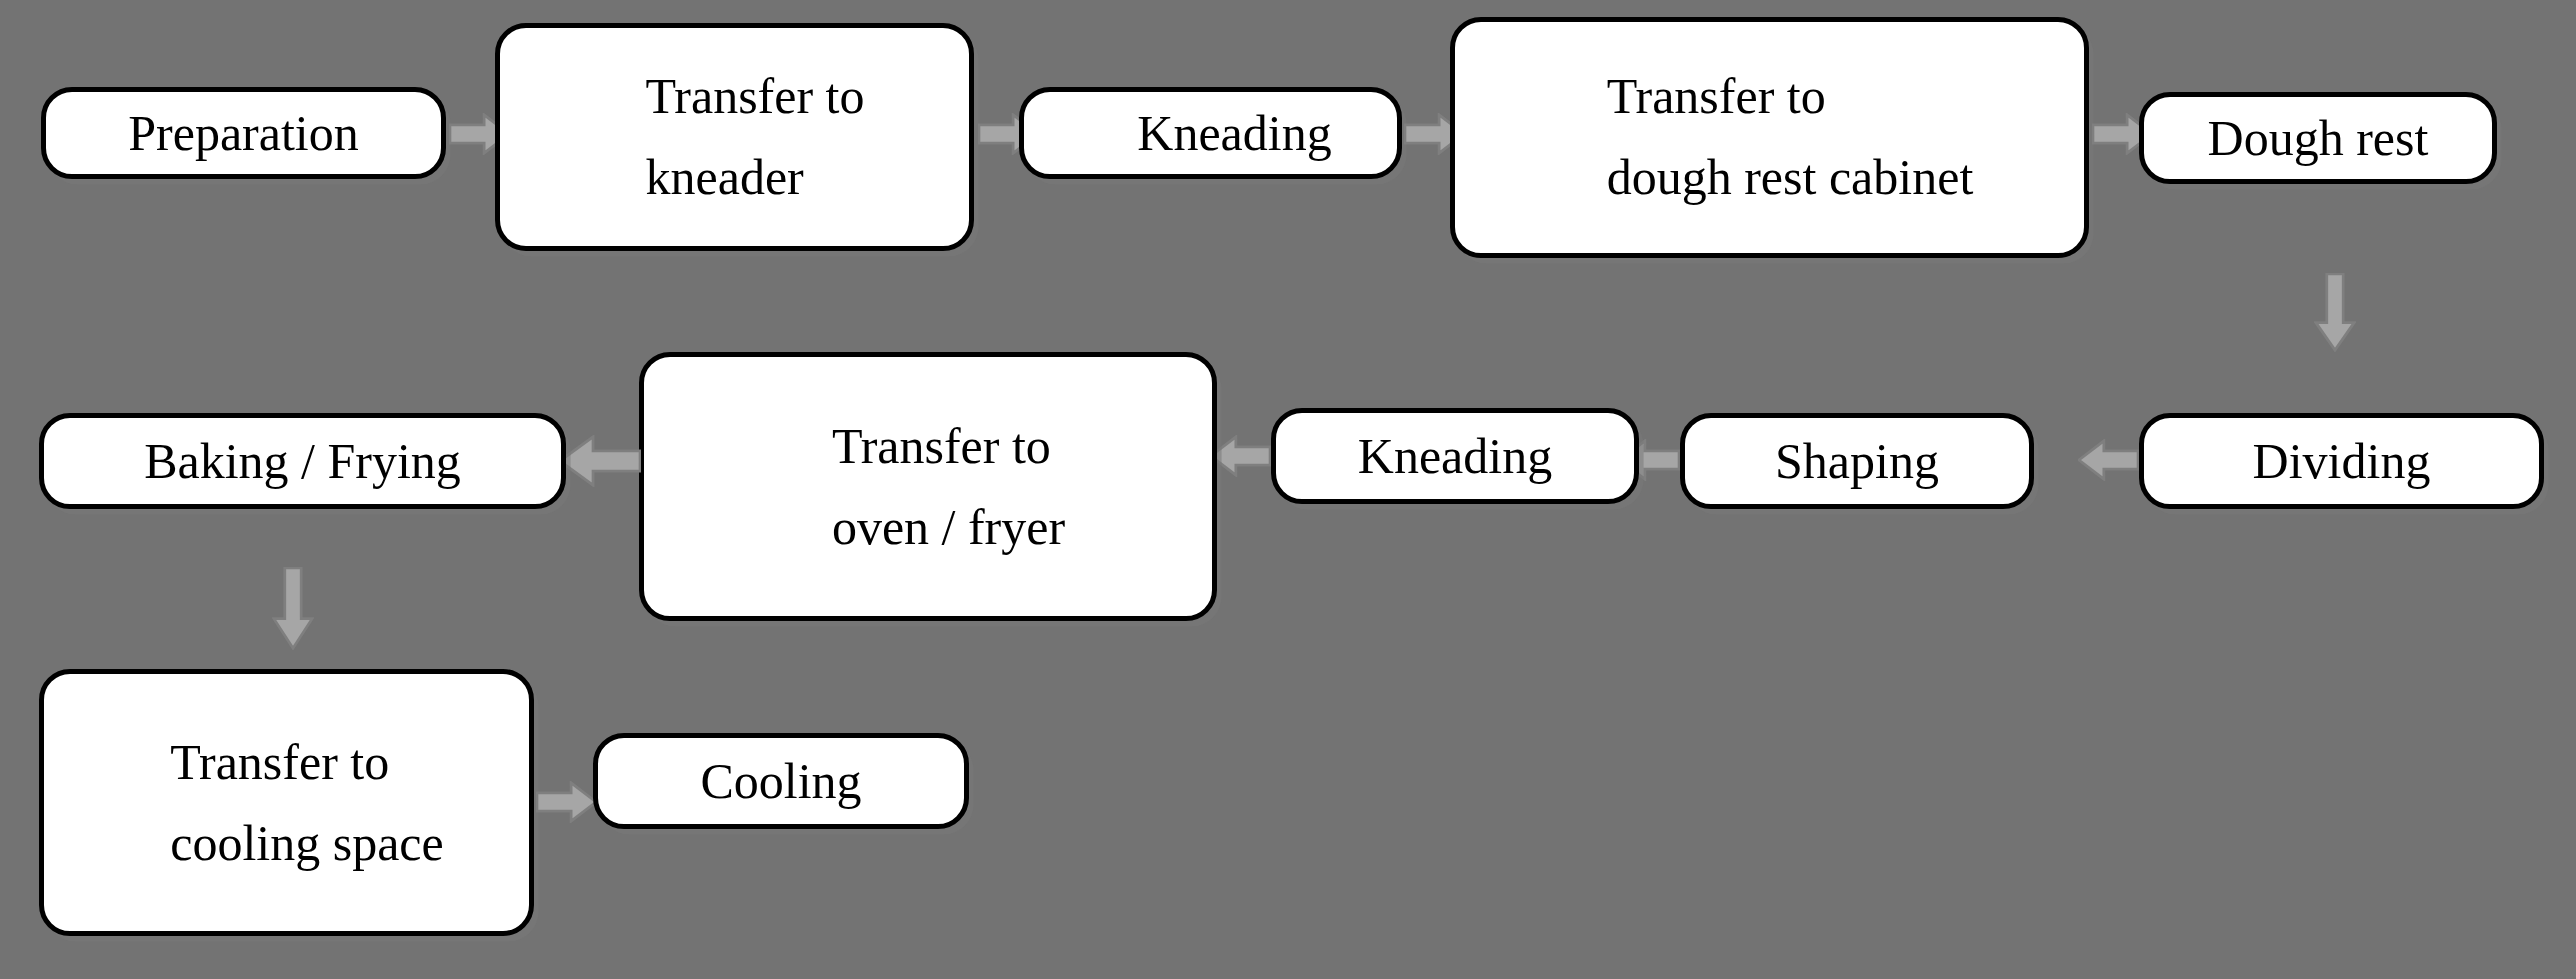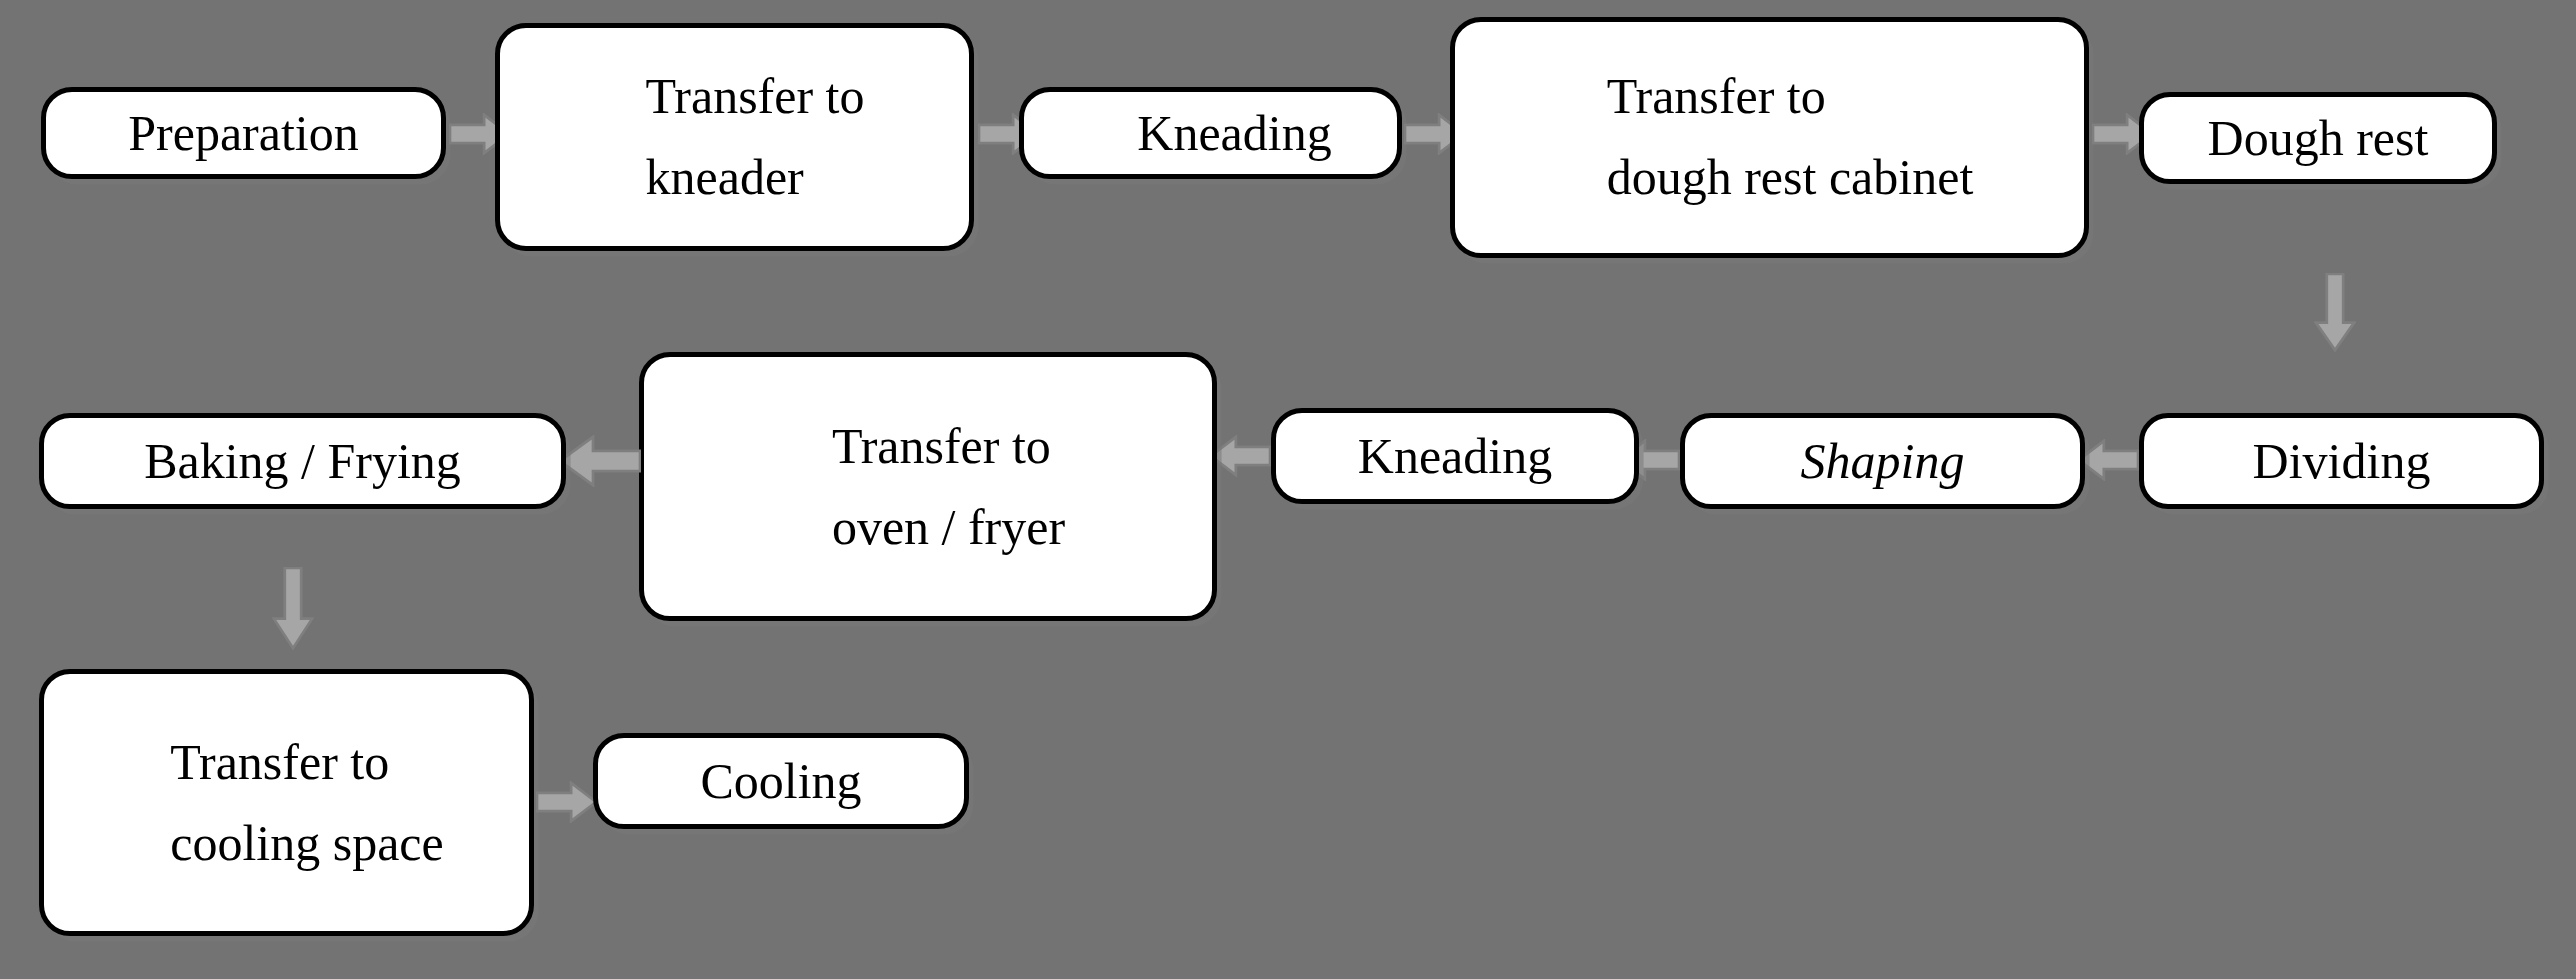--- a/index.html
+++ b/index.html
@@ -113,31 +113,31 @@
   <div class="node center" style="left:2139px; top:92px; width:358px; height:92px; font-size:50px;">
     <span class="lbl">Dough rest</span>
   </div>
 
   <div class="arrow" style="left:2314px; top:273px; width:42px; height:79px;">
     <svg viewBox="0 0 46 86" preserveAspectRatio="none">
       <path d="M14 1 L32 1 L32 54 L44 54 L23 84 L2 54 L14 54 Z" fill="#a6a6a6" stroke="#7f7f7f" stroke-width="3"></path>
     </svg>
   </div>
 
-  <div class="node center" style="left:2139px; top:413px; width:405px; height:96px; font-size:50px;border-radius:29px;">
+  <div class="node center" style="left:2139px; top:413px; width:405px; height:96px; font-size:50px;">
     <span class="lbl">Dividing</span>
   </div>
 
   <div class="arrow" style="left:2078px; top:439px; width:61px; height:42px;">
     <svg viewBox="0 0 66 46" preserveAspectRatio="none">
       <path d="M65 13 L28 13 L28 2 L1 23 L28 44 L28 33 L65 33 Z" fill="#a6a6a6" stroke="#7f7f7f" stroke-width="3"></path>
     </svg>
   </div>
 
-  <div class="node center" style="left:1680px; top:413px; width:405px; height:96px; font-size:50px;font-style:italic;">
+  <div class="node center" style="left:1680px; top:413px; width:354px; height:96px; font-size:50px;">
     <span class="lbl">Shaping</span>
   </div>
 
   <div class="arrow" style="left:1619px; top:439px; width:61px; height:42px;">
     <svg viewBox="0 0 66 46" preserveAspectRatio="none">
       <path d="M65 13 L28 13 L28 2 L1 23 L28 44 L28 33 L65 33 Z" fill="#a6a6a6" stroke="#7f7f7f" stroke-width="3"></path>
     </svg>
   </div>
 
   <div class="node center" style="left:1271px; top:408px; width:368px; height:96px; font-size:50px;">

